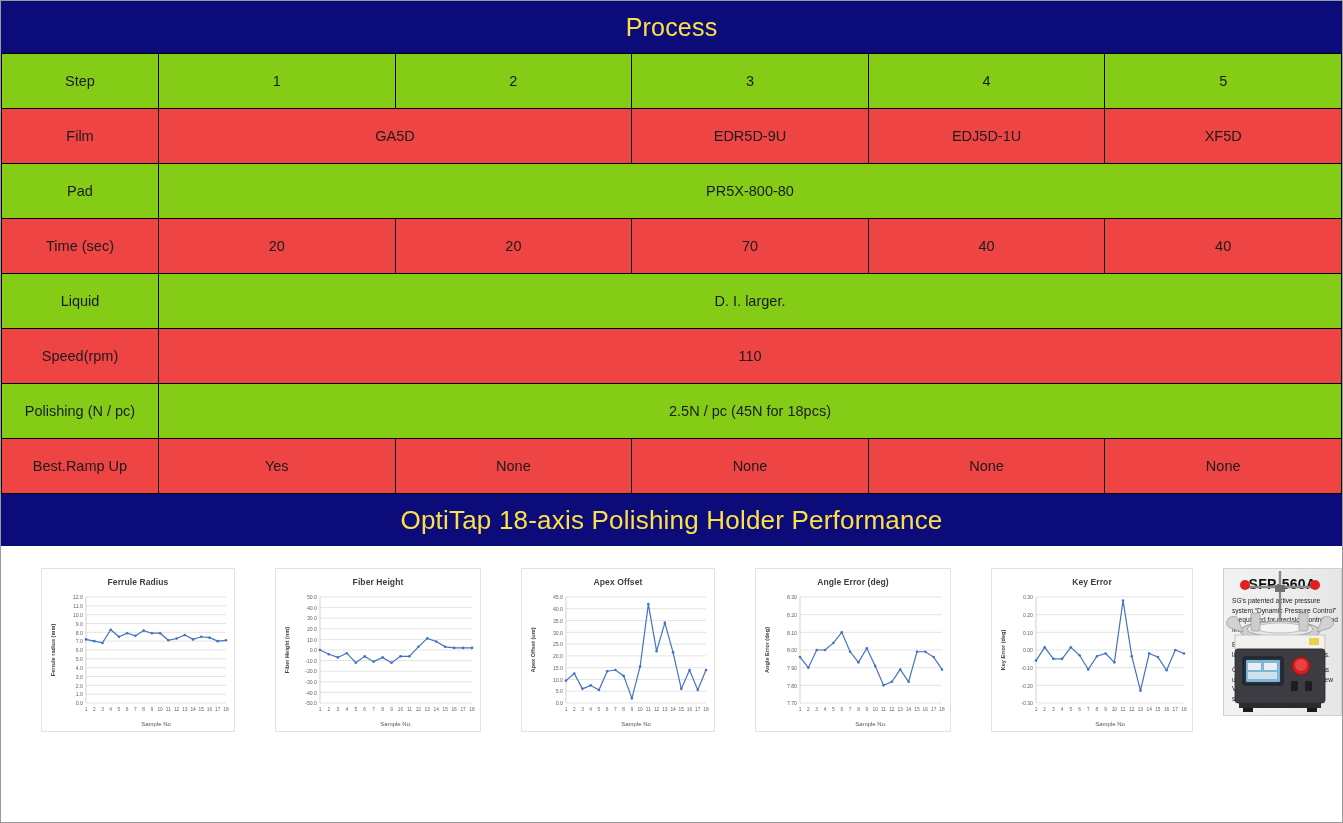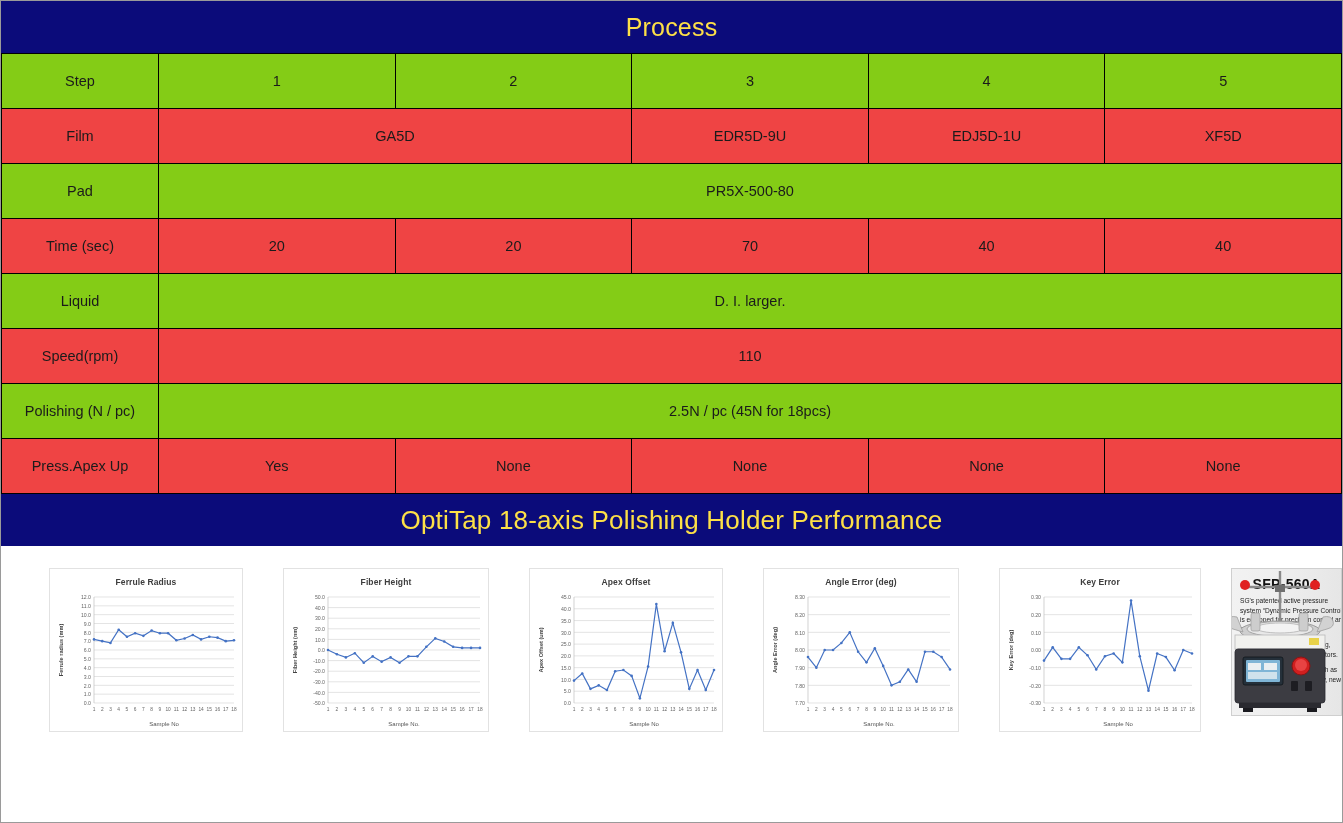--- a/index.html
+++ b/index.html
@@ -47,21 +47,21 @@
   }
   td.lbl{width:148px;}
   .rowblue td{background:#84cc16;}
   .rowwhite td{background:#ef4444;margin-left:7px;}
 
   
   .charts{
     display:flex;
     align-items:flex-start;
     gap:0px;
-    padding:22px 0 0 8px;
+    padding:22px 0 0 0;
   }
   .chart-card{
     box-sizing:border-box;
     border:1px solid #e2e2e2;
     background:#ffffff;
     padding:4px 4px 2px 4px;
     margin-left:40px;
   }
   .chart-title{
     text-align:center;
@@ -118,21 +118,21 @@
         </tr>
         <tr class="rowwhite">
           <td class="lbl">Film</td>
           <td colspan="2">GA5D</td>
           <td>EDR5D-9U</td>
           <td>EDJ5D-1U</td>
           <td>XF5D</td>
         </tr>
         <tr class="rowblue">
           <td class="lbl">Pad</td>
-          <td colspan="5">PR5X-500-80</td>
+          <td colspan="5">PR5X-800-80</td>
         </tr>
         <tr class="rowwhite">
           <td class="lbl">Time (sec)</td>
           <td>20</td>
           <td>20</td>
           <td>70</td>
           <td>40</td>
           <td>40</td>
         </tr>
         <tr class="rowblue">
@@ -141,21 +141,21 @@
         </tr>
         <tr class="rowwhite">
           <td class="lbl">Speed(rpm)</td>
           <td colspan="5">110</td>
         </tr>
         <tr class="rowblue">
           <td class="lbl">Polishing (N / pc)</td>
           <td colspan="5">2.5N / pc (45N for 18pcs)</td>
         </tr>
         <tr class="rowwhite">
-          <td class="lbl">Press.Apex Up</td>
+          <td class="lbl">Best.Ramp Up</td>
           <td>Yes</td>
           <td>None</td>
           <td>None</td>
           <td>None</td>
           <td>None</td>
         </tr>
       </tbody>
   </table>
 
   <div class="banner" id="perf-banner">

